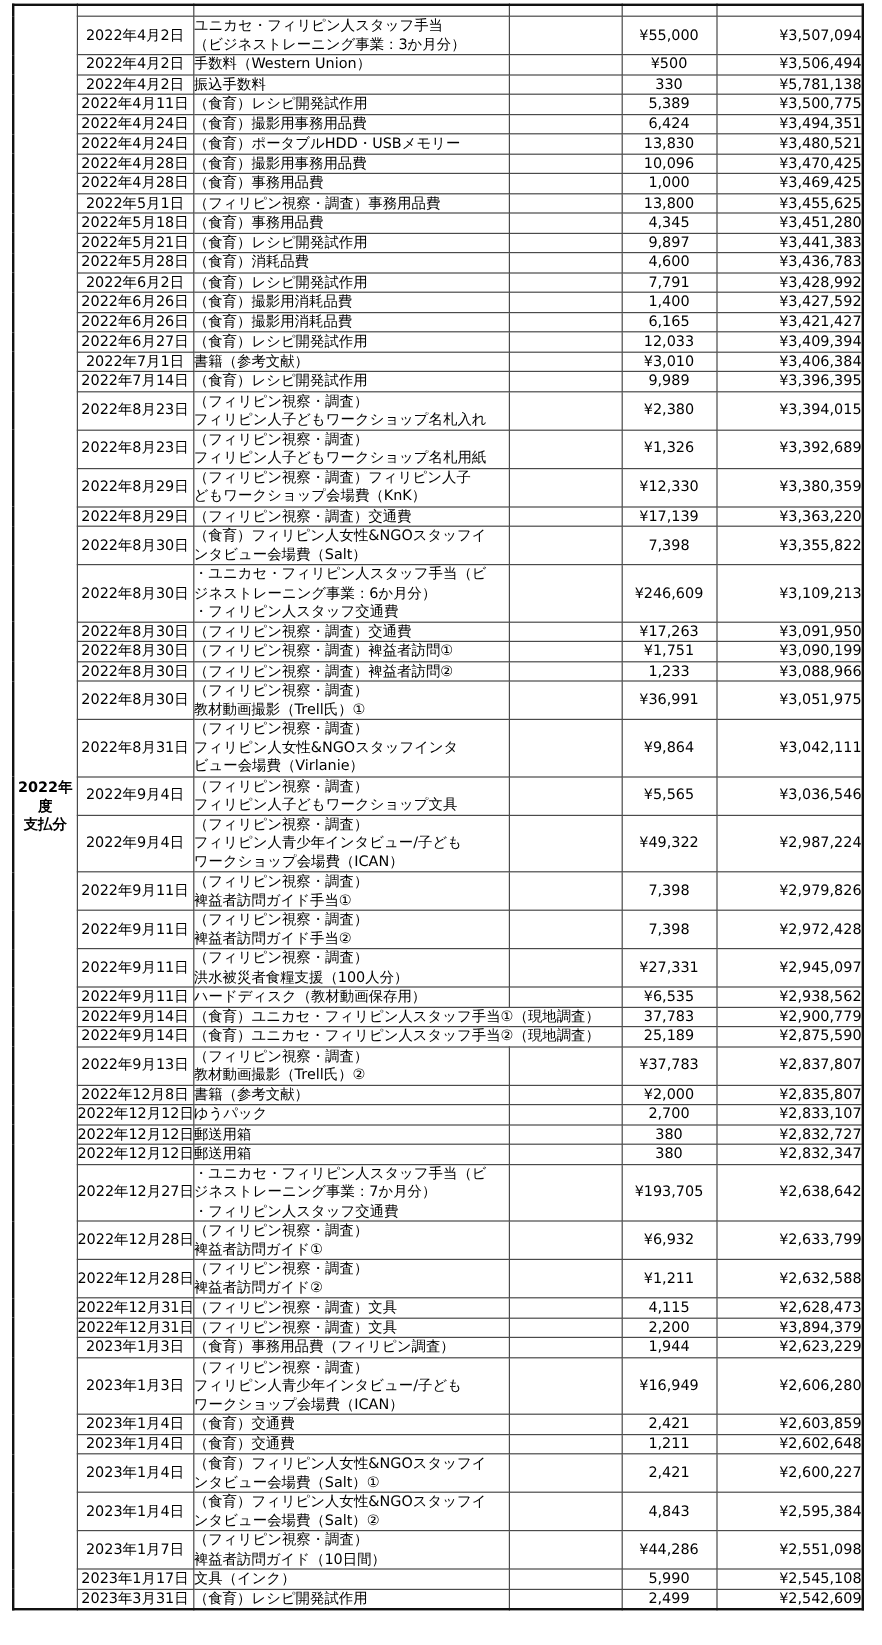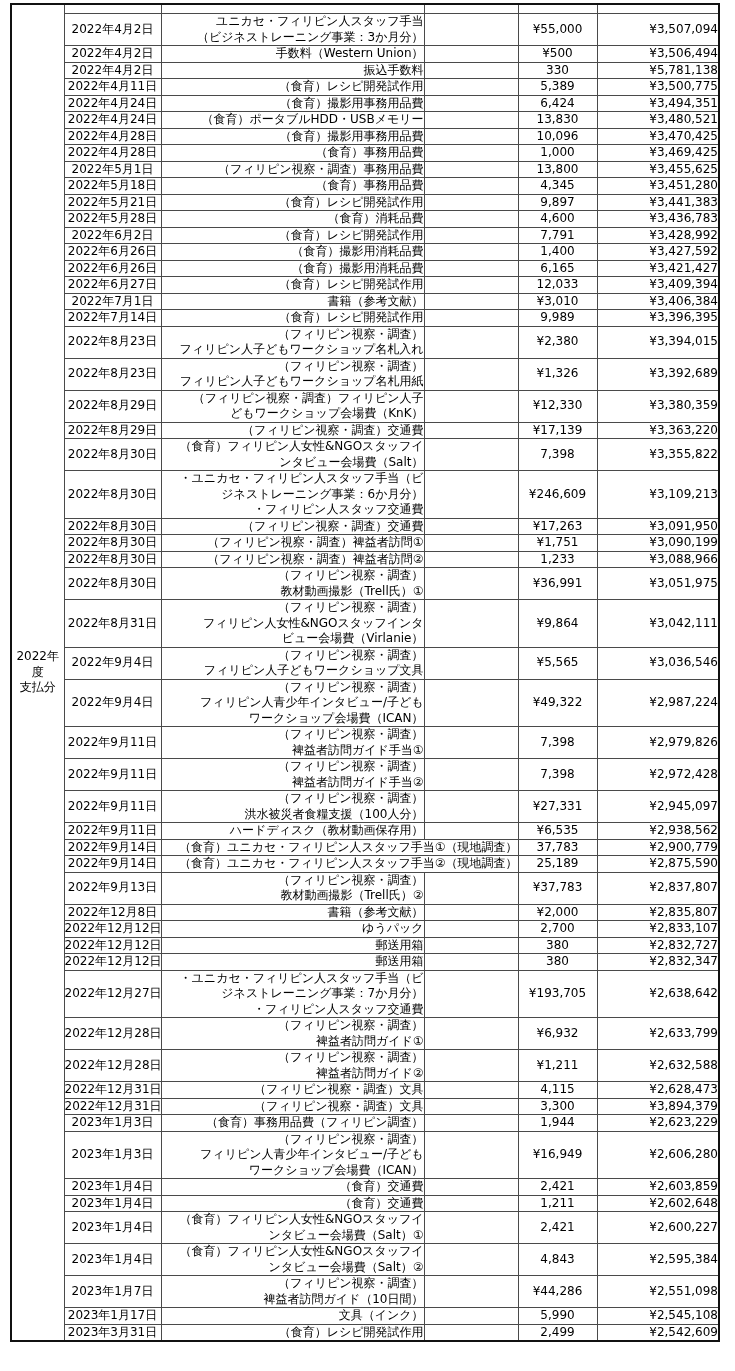--- a/index.html
+++ b/index.html
@@ -41,38 +41,38 @@
     line-height: 13px;
     white-space: pre-line;
     vertical-align: middle;
   }
   td.c-date {
     text-align: center;
     padding-right: 4px;
     white-space: nowrap;
   }
   td.c-desc {
-    text-align: right;
+    text-align: left;
     padding-left: 4px;
     padding-right: 1px;
     white-space: pre-line;
     margin-top: 17px;
   }
   td.c-gap { }
   td.c-amount {
     text-align: center;
     padding-right: 4px;
     white-space: nowrap;
   }
   td.c-balance {
     text-align: right;
     padding-right: 4px;
     white-space: nowrap;
   }
-  tr.sliver td { height: 8px; }
+  tr.sliver td { height: 8px; font-weight: bold; }
 </style>
 </head>
 <body>
 
 <div id="page">
   <table class="ledger">
     <colgroup>
       <col style="width:53px">
       <col style="width:97px">
       <col style="width:263px">
@@ -428,21 +428,21 @@
           <td class="c-date">2022年12月31日</td>
           <td class="c-desc">（フィリピン視察・調査）文具</td>
           <td class="c-gap"></td>
           <td class="c-amount">4,115</td>
           <td class="c-balance">¥2,628,473</td>
         </tr>
         <tr>
           <td class="c-date">2022年12月31日</td>
           <td class="c-desc">（フィリピン視察・調査）文具</td>
           <td class="c-gap"></td>
-          <td class="c-amount">3,300</td>
+          <td class="c-amount">2,200</td>
           <td class="c-balance">¥3,894,379</td>
         </tr>
         <tr>
           <td class="c-date">2023年1月3日</td>
           <td class="c-desc">（食育）事務用品費（フィリピン調査）</td>
           <td class="c-gap"></td>
           <td class="c-amount">1,944</td>
           <td class="c-balance">¥2,623,229</td>
         </tr>
         <tr>

